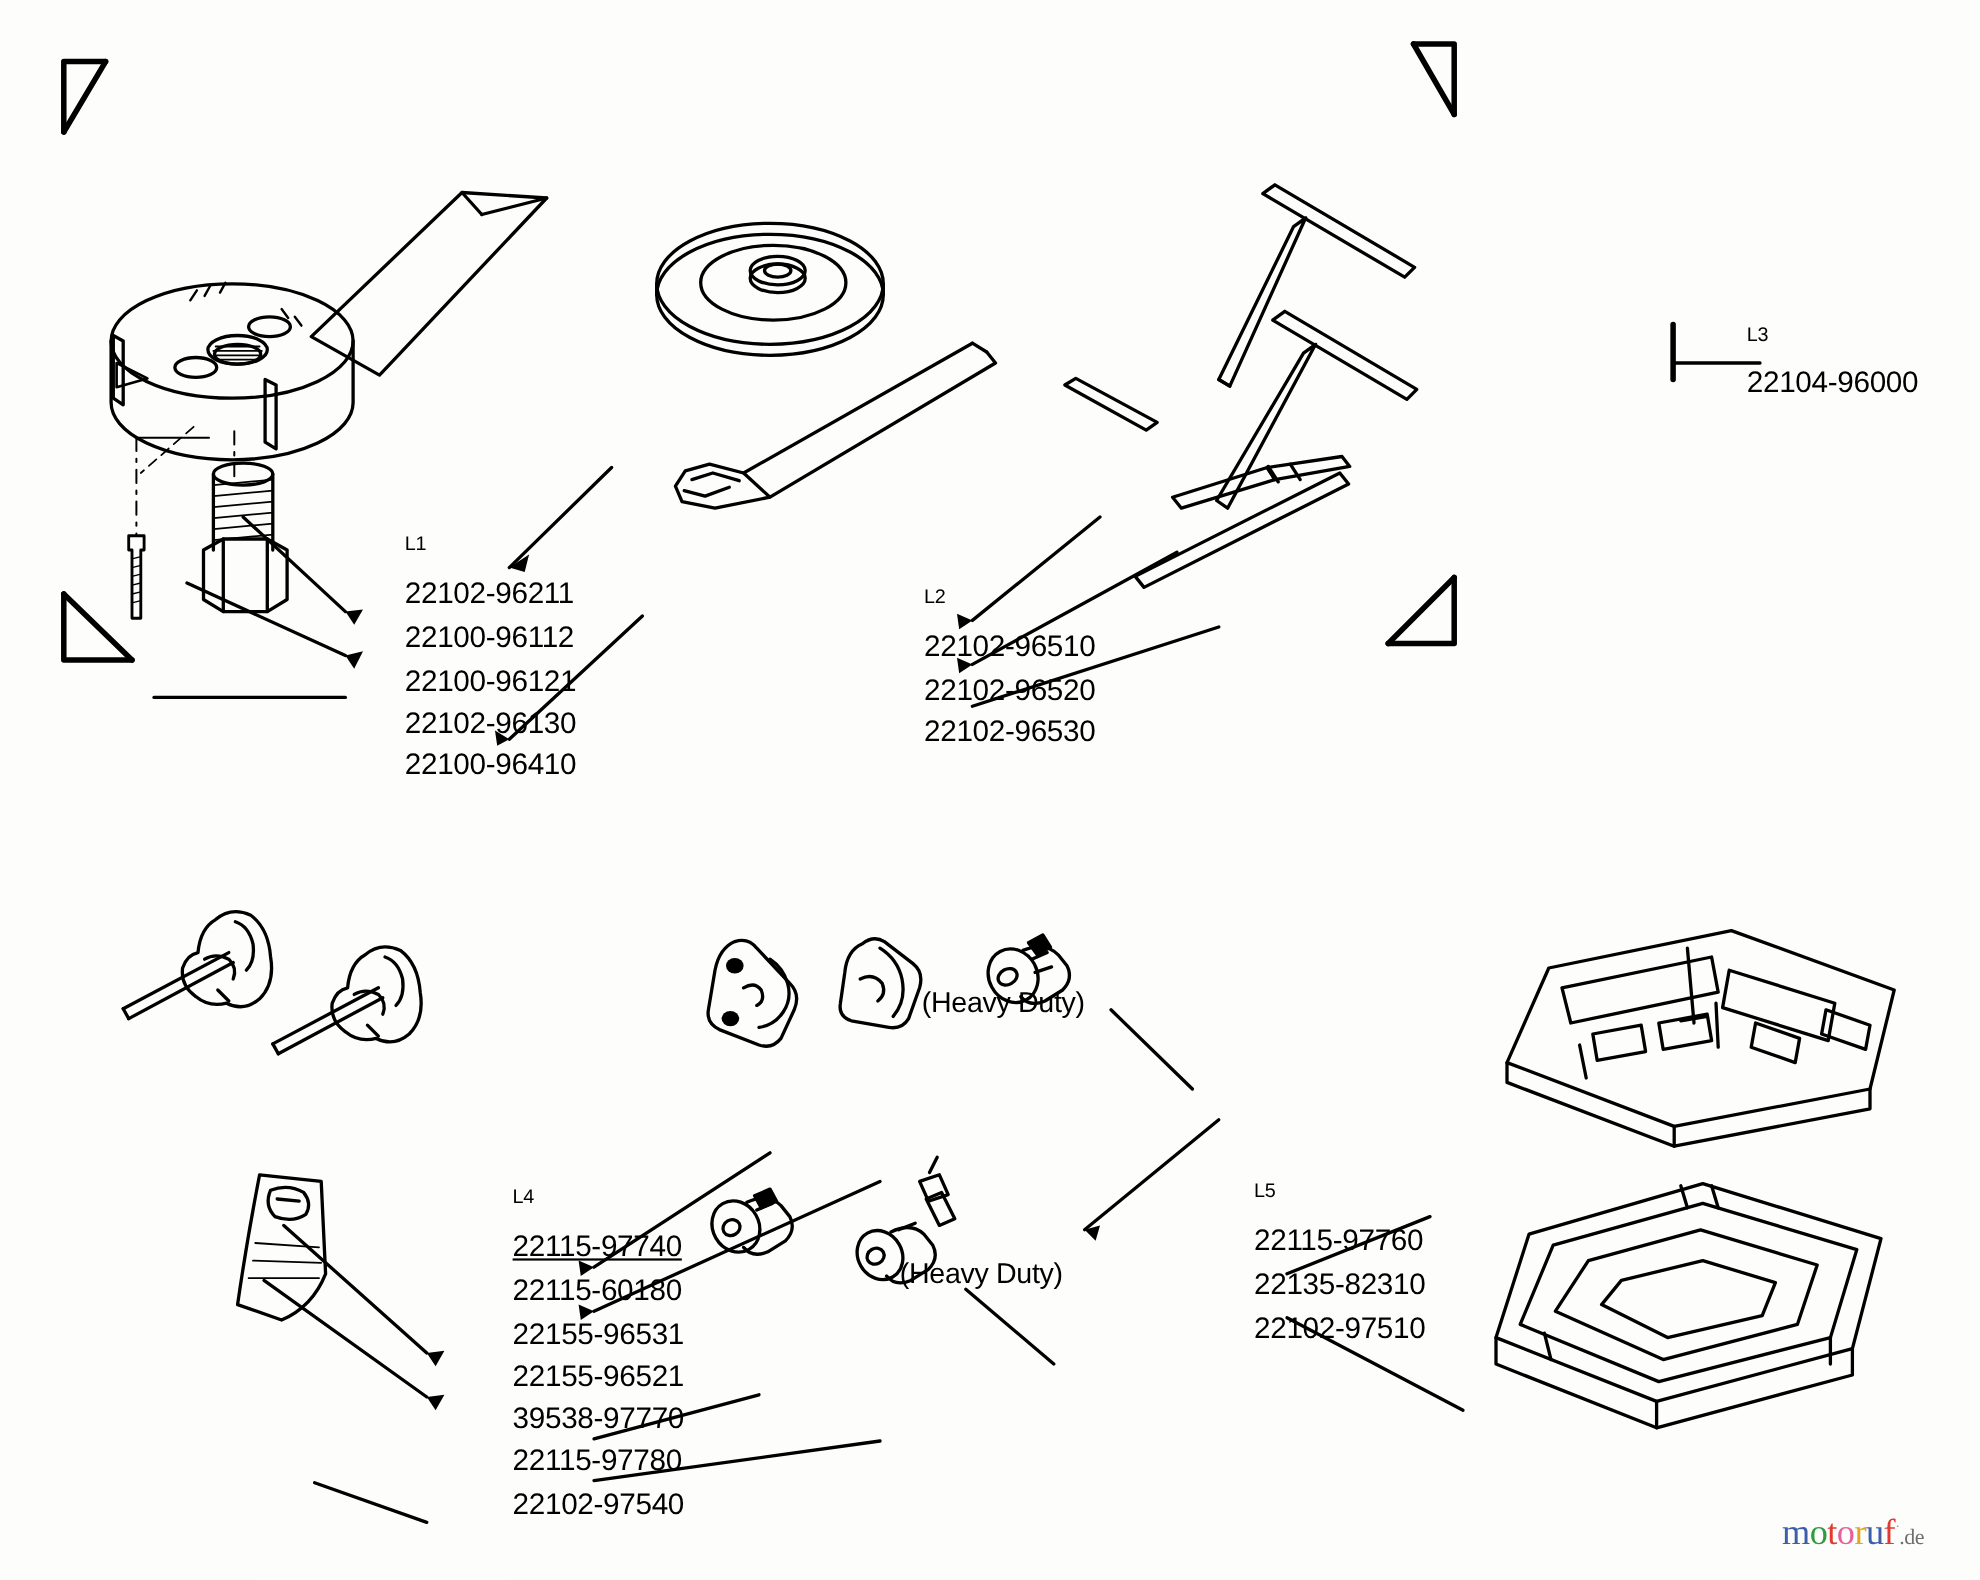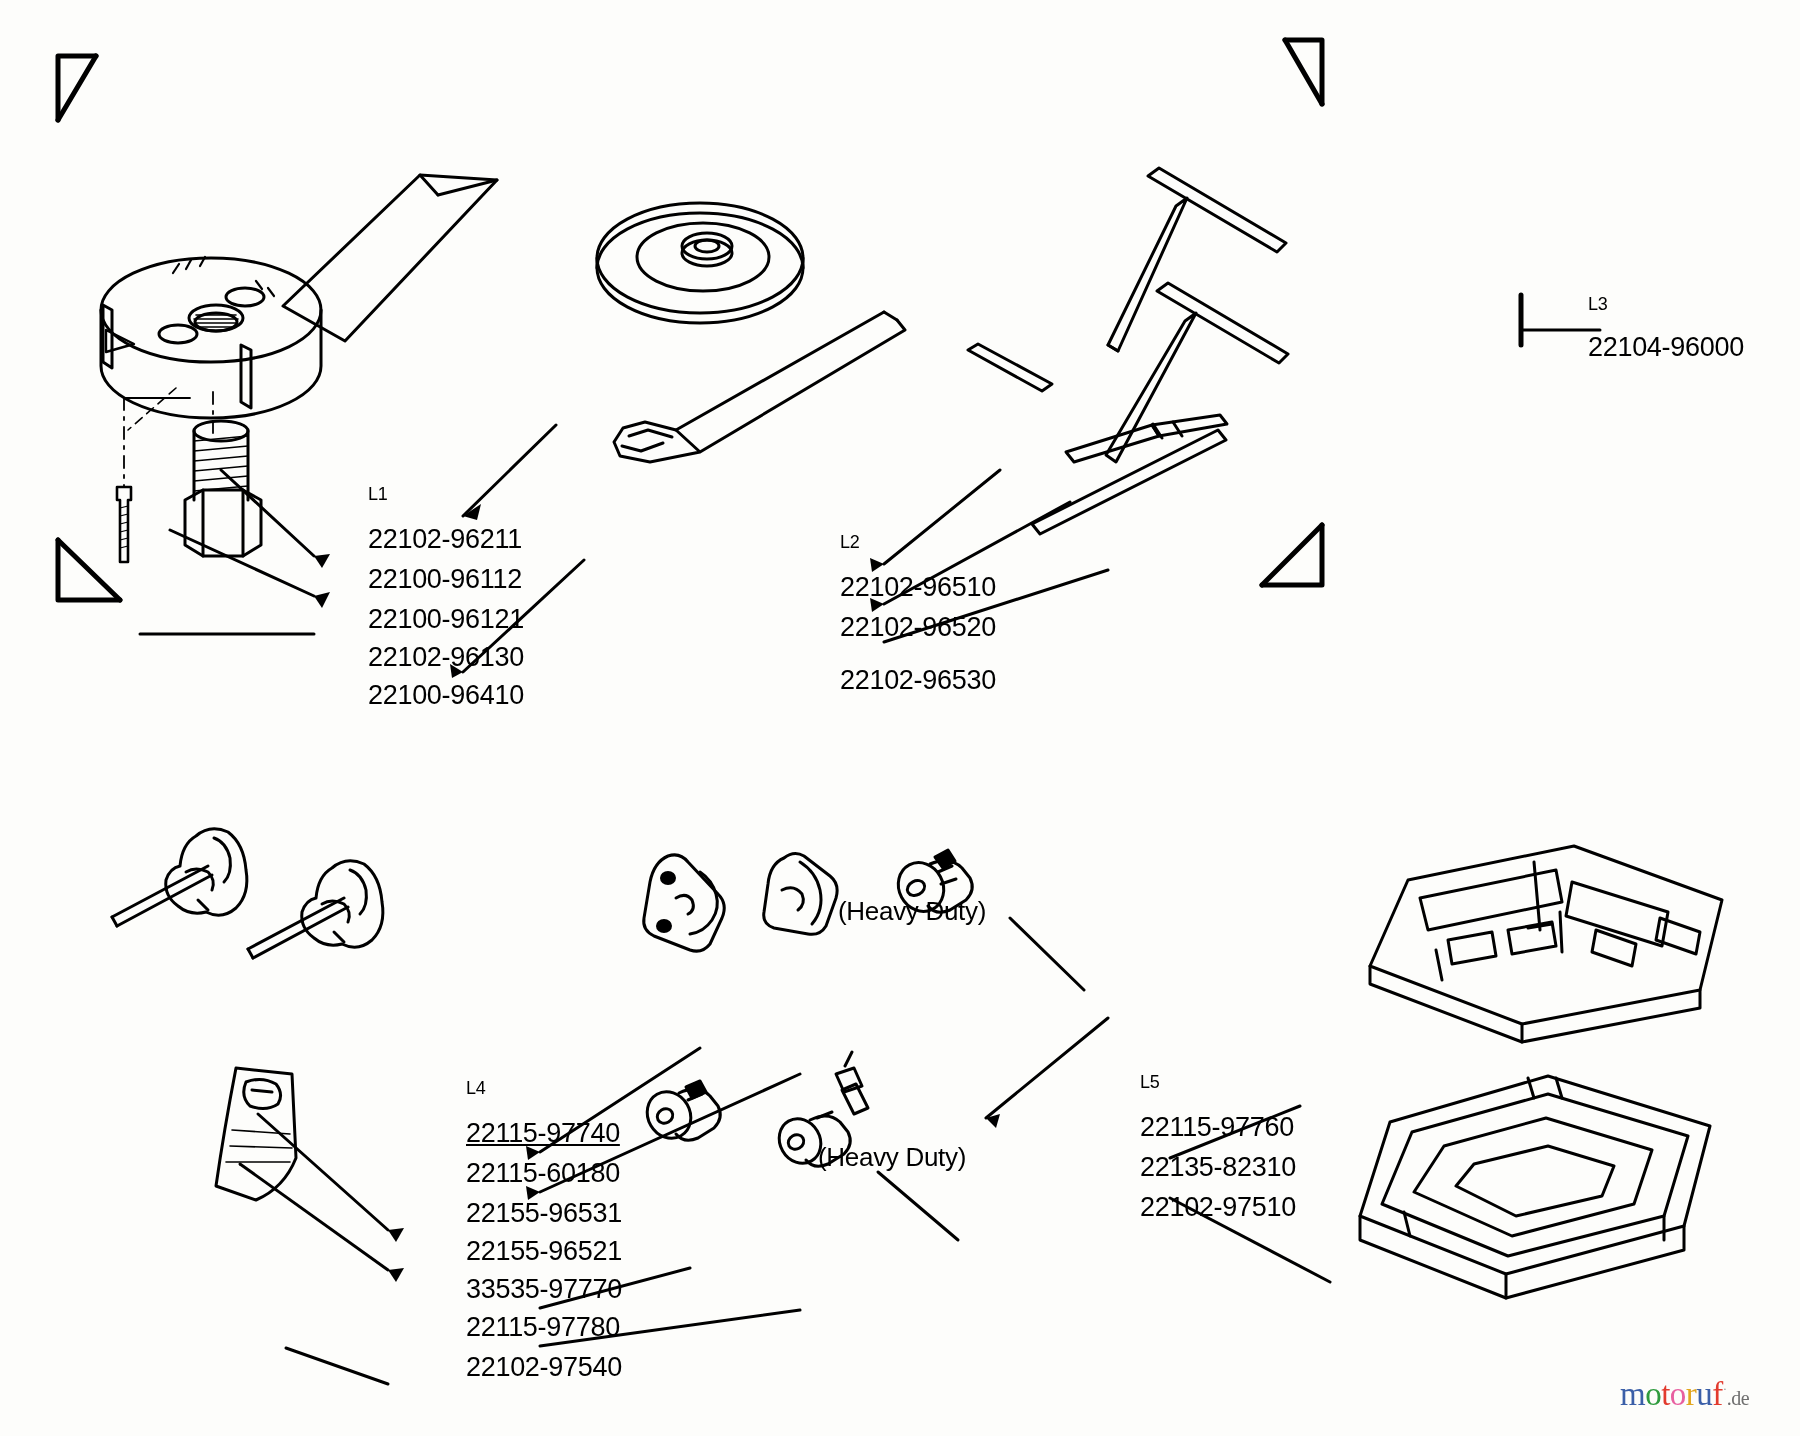--- a/index.html
+++ b/index.html
@@ -357,31 +357,31 @@
   <div class="lbl grp" style="left:368px; top:484px;">L1</div>
   <div class="lbl pn" style="left:368px; top:524px;">22102-96211</div>
   <div class="lbl pn" style="left:368px; top:564px;">22100-96112</div>
   <div class="lbl pn" style="left:368px; top:604px;">22100-96121</div>
   <div class="lbl pn" style="left:368px; top:642px;">22102-96130</div>
   <div class="lbl pn" style="left:368px; top:680px;">22100-96410</div>
 
   <div class="lbl grp" style="left:840px; top:532px;">L2</div>
   <div class="lbl pn" style="left:840px; top:572px;">22102-96510</div>
   <div class="lbl pn" style="left:840px; top:612px;">22102-96520</div>
-  <div class="lbl pn" style="left:840px; top:650px;margin-top:15px;">22102-96530</div>
+  <div class="lbl pn" style="left:840px; top:650px;">22102-96530</div>
 
   <div class="lbl grp" style="left:1588px; top:294px;">L3</div>
   <div class="lbl pn" style="left:1588px; top:332px;">22104-96000</div>
 
   <div class="lbl grp" style="left:466px; top:1078px;">L4</div>
   <div class="lbl pn" style="left:466px; top:1118px;text-decoration:underline;">22115-97740</div>
   <div class="lbl pn" style="left:466px; top:1158px;">22115-60180</div>
   <div class="lbl pn" style="left:466px; top:1198px;">22155-96531</div>
   <div class="lbl pn" style="left:466px; top:1236px;">22155-96521</div>
-  <div class="lbl pn" style="left:466px; top:1274px;">33535-97770</div>
+  <div class="lbl pn" style="left:466px; top:1274px;">39538-97770</div>
   <div class="lbl pn" style="left:466px; top:1312px;">22115-97780</div>
   <div class="lbl pn" style="left:466px; top:1352px;">22102-97540</div>
 
   <div class="lbl grp" style="left:1140px; top:1072px;">L5</div>
   <div class="lbl pn" style="left:1140px; top:1112px;">22115-97760</div>
   <div class="lbl pn" style="left:1140px; top:1152px;">22135-82310</div>
   <div class="lbl pn" style="left:1140px; top:1192px;">22102-97510</div>
 
   <div class="lbl hd" style="left:838px; top:896px;">(Heavy Duty)</div>
   <div class="lbl hd" style="left:818px; top:1142px;">(Heavy Duty)</div>

